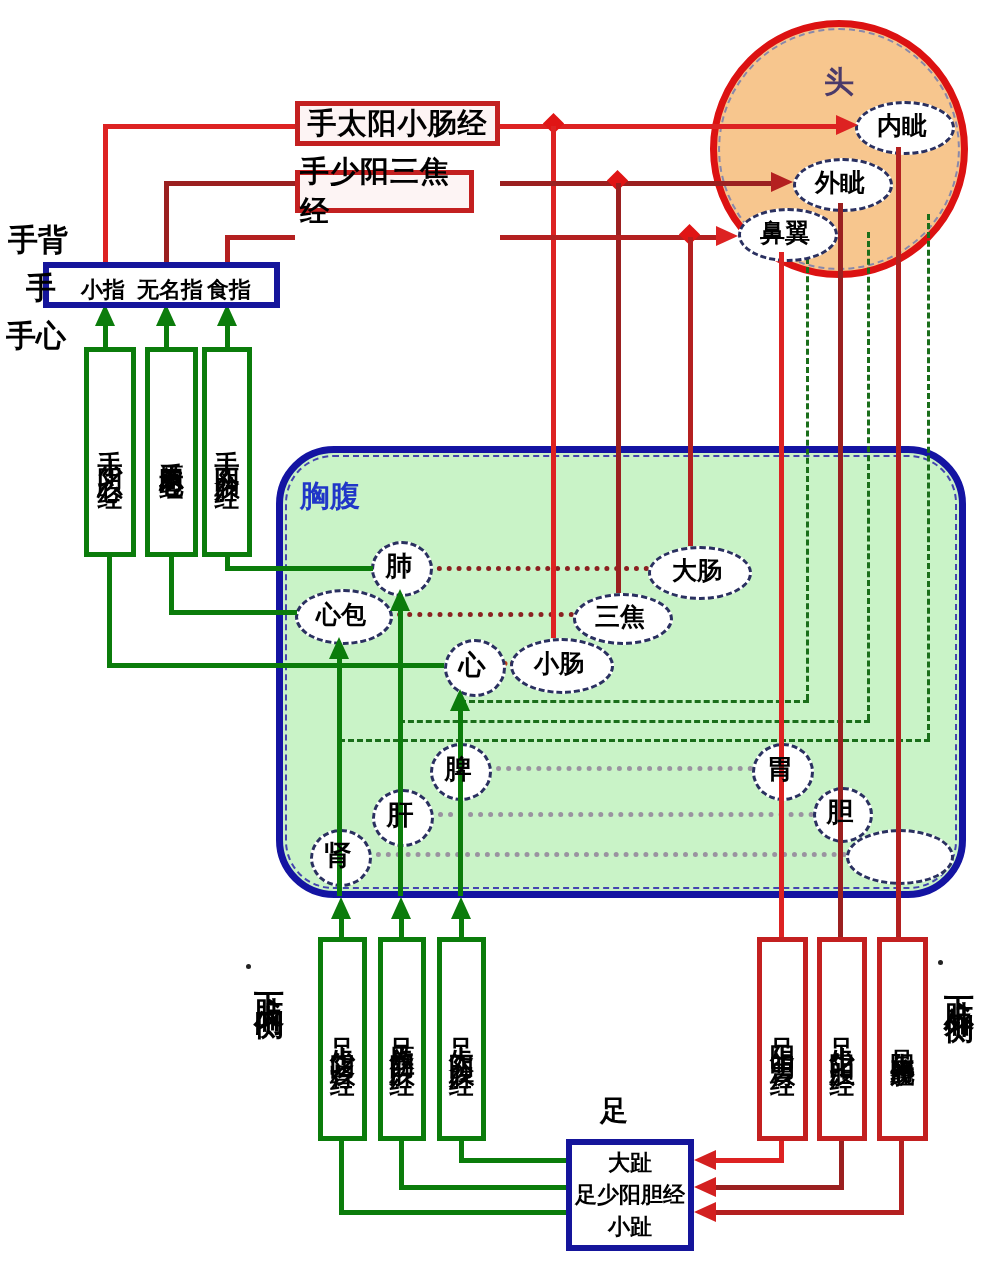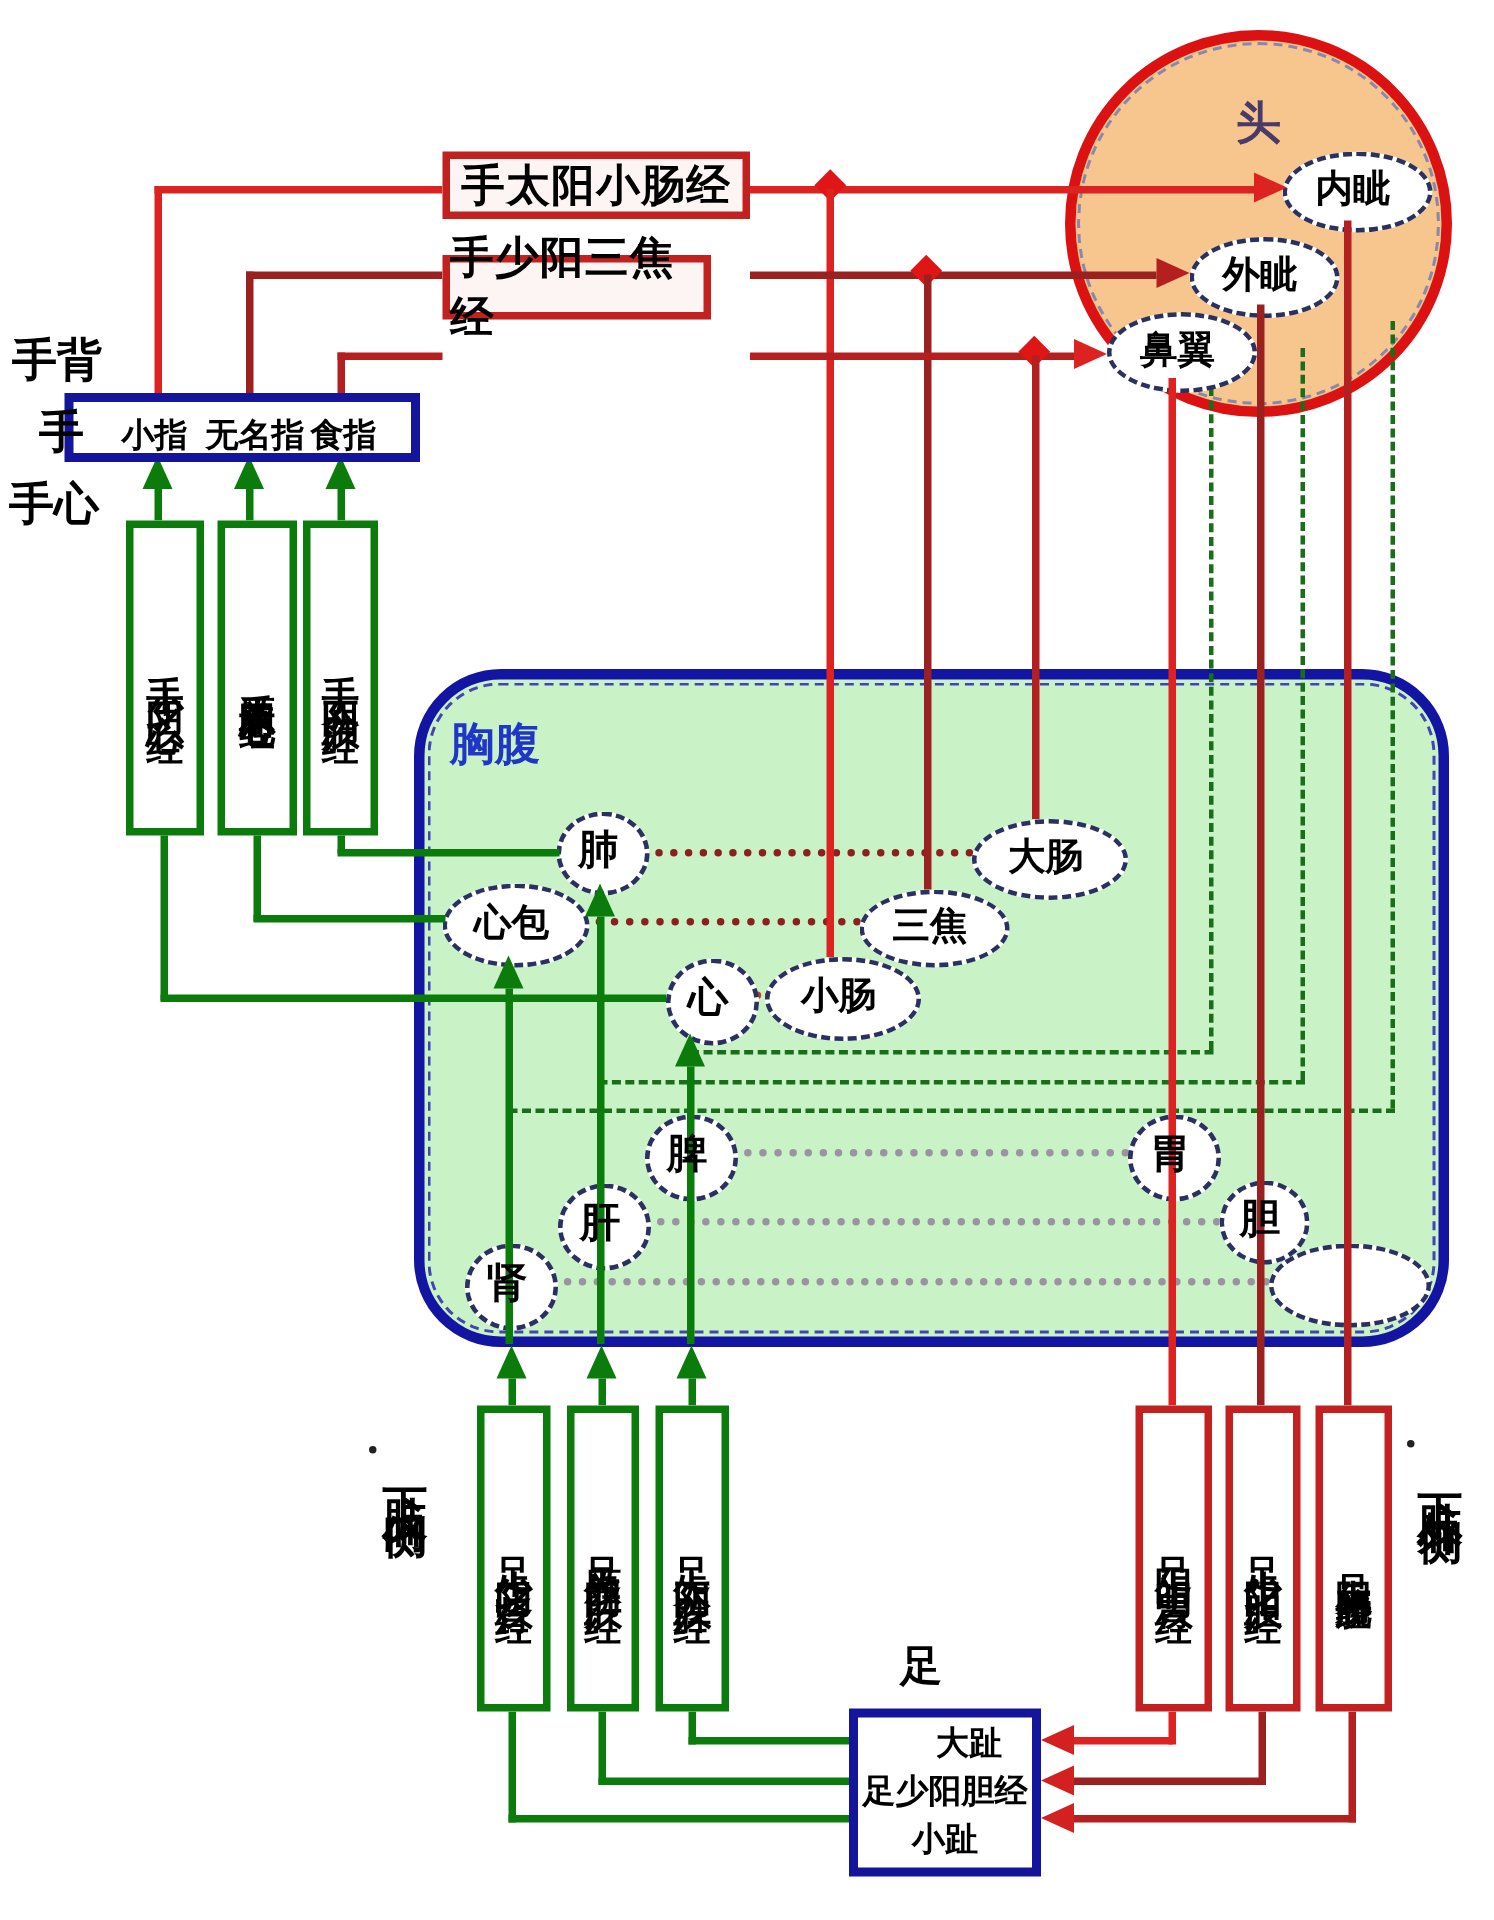--- a/index.html
+++ b/index.html
@@ -205,21 +205,21 @@
     <span>足阳明胃经</span>
   </div>
   <div class="bx rvbox vtext v5" style="left:817px;top:937px;width:50px;height:204px;">
     <span>足少阳胆经</span>
   </div>
   <div class="bx rvbox vtext v6" style="left:877px;top:937px;width:51px;height:204px;">
     <span>足太阳膀胱经</span>
   </div>
 
   <div class="bx nbox" style="left:566px;top:1139px;width:128px;height:112px;">
-    <div class="footrow" style="top:2px;padding-left:16px;">大趾</div>
+    <div class="footrow" style="top:2px;">大趾</div>
     <div class="footrow" style="top:34px;">足少阳胆经</div>
     <div class="footrow" style="top:66px;">小趾</div>
   </div>
 
   <div class="biglbl" style="left:824px;top:62px;color:#4a3a6a;">头</div>
   <div class="biglbl" style="left:300px;top:476px;color:#2036c8;">胸腹</div>
   <div class="biglbl" style="left:8px;top:220px;">手背</div>
   <div class="biglbl" style="left:26px;top:268px;">手</div>
   <div class="biglbl" style="left:6px;top:316px;">手心</div>
   <div class="biglbl" style="left:600px;top:1092px;font-size:28px;">足</div>

